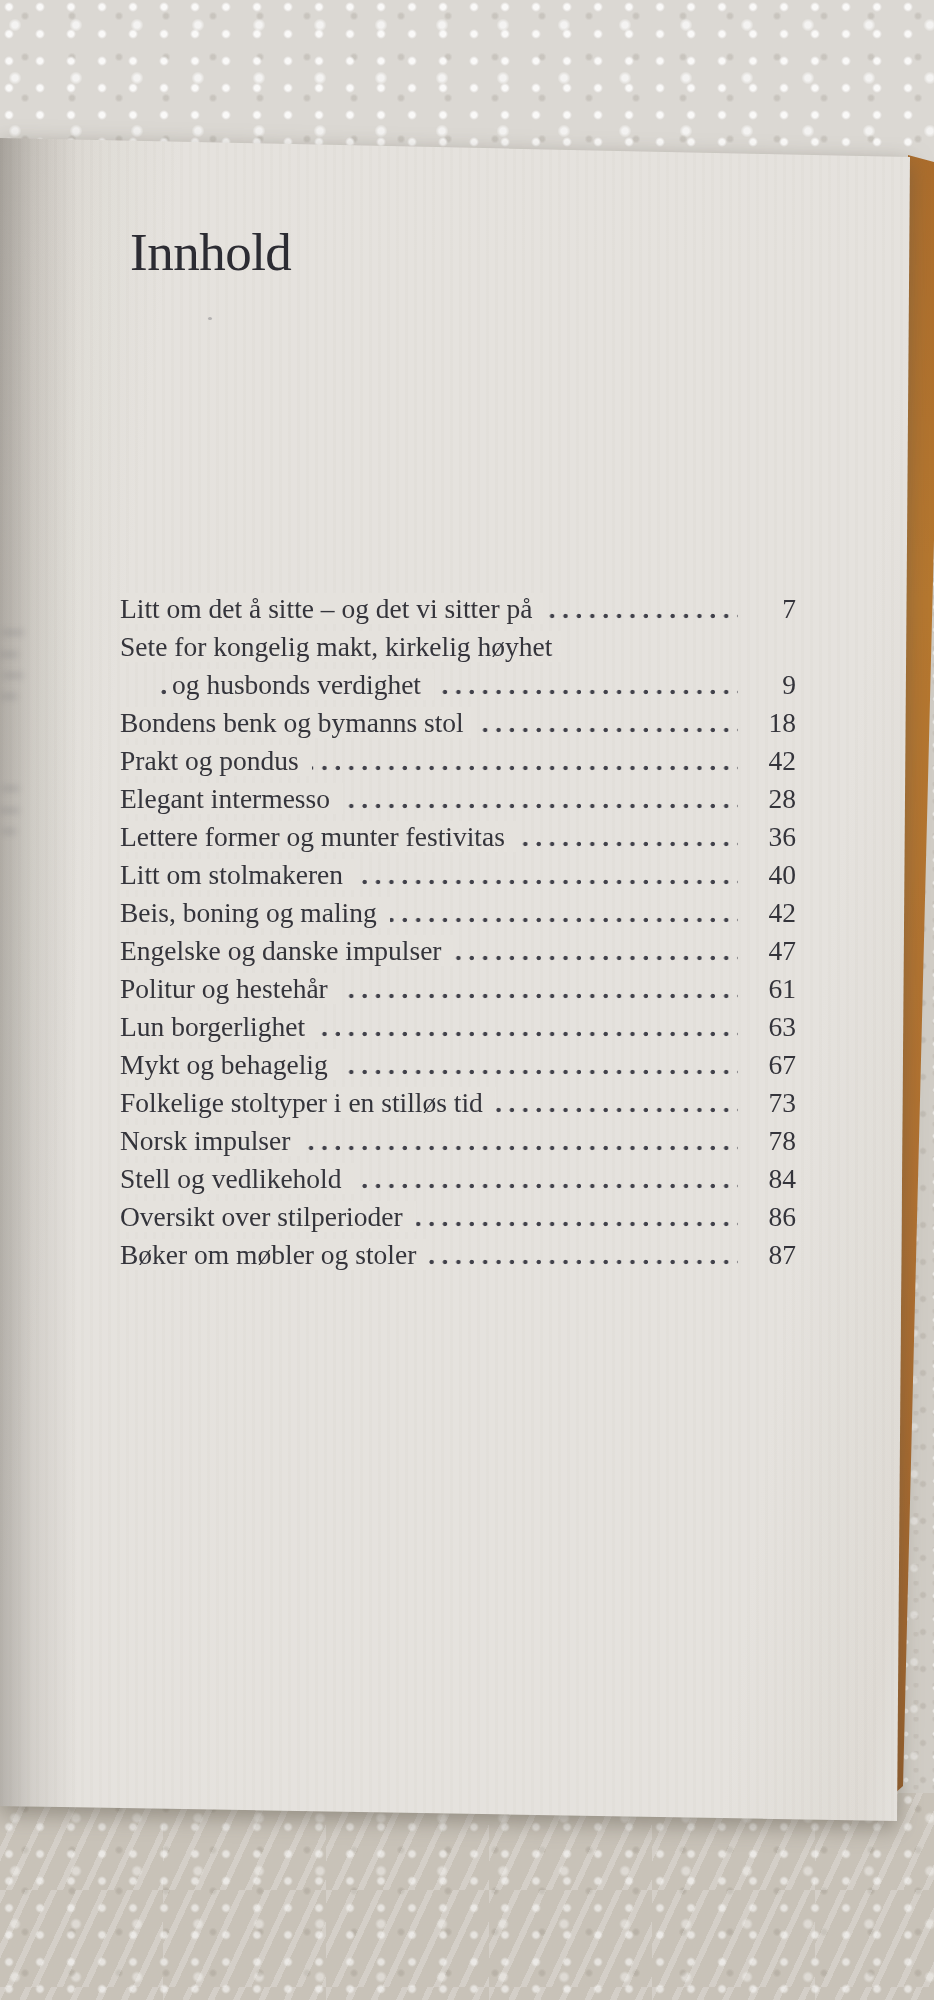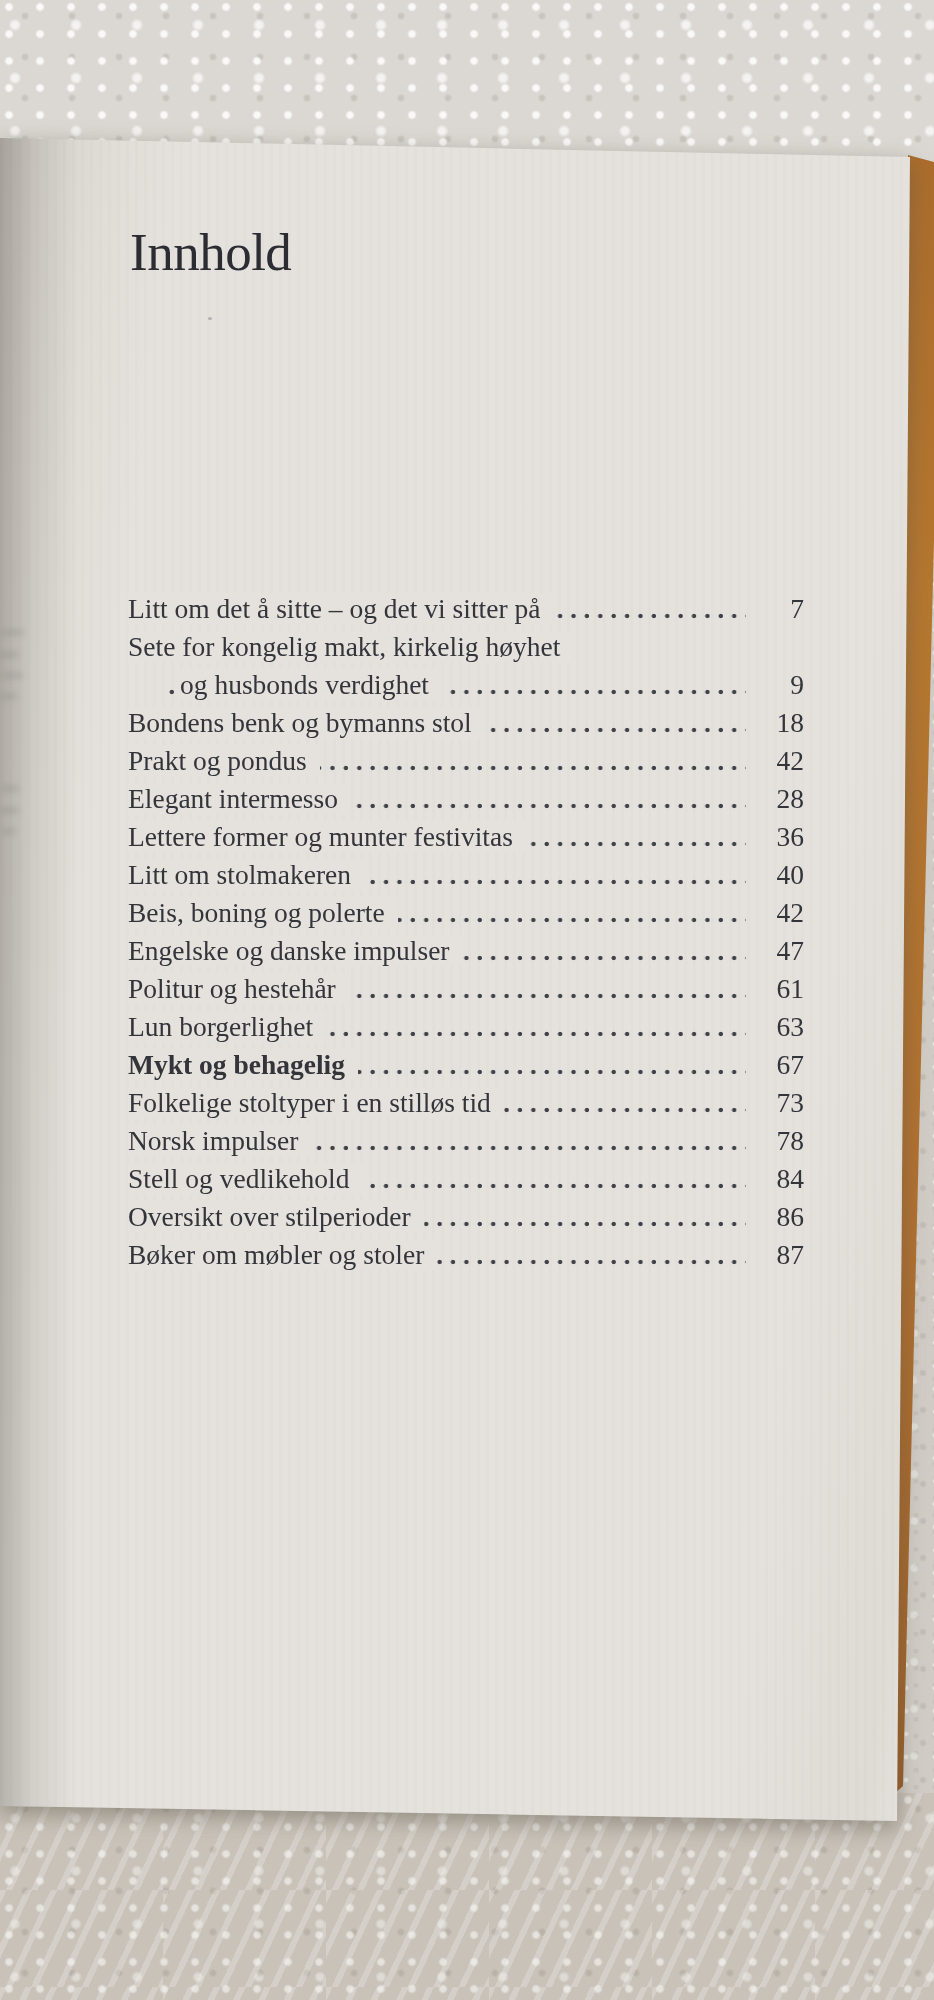--- a/index.html
+++ b/index.html
@@ -65,21 +65,21 @@
   }
   .ghost-mark { position:absolute; background:rgba(96,96,102,0.22); filter:blur(3px); border-radius:2px; }
   .paper-speck { position:absolute; left:208px; top:317px; width:4px; height:3px; background:rgba(90,90,96,0.35); border-radius:50%; }
 
   
   .title {
     position:absolute; left:130px; top:226px; margin:0;
     font-size:53px; line-height:1.0; font-weight:400; letter-spacing:-0.5px;
     color:#2c2c33;
   }
-  .toc { position:absolute; left:128px; top:590px; width:676px; }
+  .toc { position:absolute; left:120px; top:590px; width:676px; }
   .toc-row {
     position:relative; height:38px;
     font-size:27.5px; line-height:38px; color:#34343b; white-space:nowrap;
   }
   .dots {
     position:absolute; left:0; right:58px; top:22px; height:8px;
     background-image: radial-gradient(circle at 3.6px 4px, #41414a 1.75px, rgba(0,0,0,0) 2.6px);
     background-size: 13.4px 8px; background-repeat: repeat-x;
   }
   .toc-label { position:relative; background-color:#e5e2dd; padding-right:13px; }
@@ -158,21 +158,21 @@
   </div>
 
   <div class="toc-row">
     <span class="dots"></span>
     <span class="toc-label" style="background-color: rgb(229, 226, 221);">Litt om stolmakeren</span>
     <span class="toc-page">40</span>
   </div>
 
   <div class="toc-row">
     <span class="dots"></span>
-    <span class="toc-label" style="background-color: rgb(229, 226, 221);">Beis, boning og polerte</span>
+    <span class="toc-label" style="background-color: rgb(229, 226, 221);">Beis, boning og maling</span>
     <span class="toc-page">42</span>
   </div>
 
   <div class="toc-row">
     <span class="dots"></span>
     <span class="toc-label" style="background-color: rgb(229, 226, 221);">Engelske og danske impulser</span>
     <span class="toc-page">47</span>
   </div>
 
 
@@ -183,21 +183,21 @@
   </div>
 
   <div class="toc-row">
     <span class="dots"></span>
     <span class="toc-label" style="background-color: rgb(229, 226, 221);">Lun borgerlighet</span>
     <span class="toc-page">63</span>
   </div>
 
   <div class="toc-row">
     <span class="dots"></span>
-    <span class="toc-label" style="background-color: rgb(229, 226, 221); font-weight: bold;">Mykt og behagelig</span>
+    <span class="toc-label" style="background-color: rgb(229, 226, 221);">Mykt og behagelig</span>
     <span class="toc-page">67</span>
   </div>
 
   <div class="toc-row">
     <span class="dots"></span>
     <span class="toc-label" style="background-color: rgb(229, 226, 221);">Folkelige stoltyper i en stilløs tid</span>
     <span class="toc-page">73</span>
   </div>
 
   <div class="toc-row">

